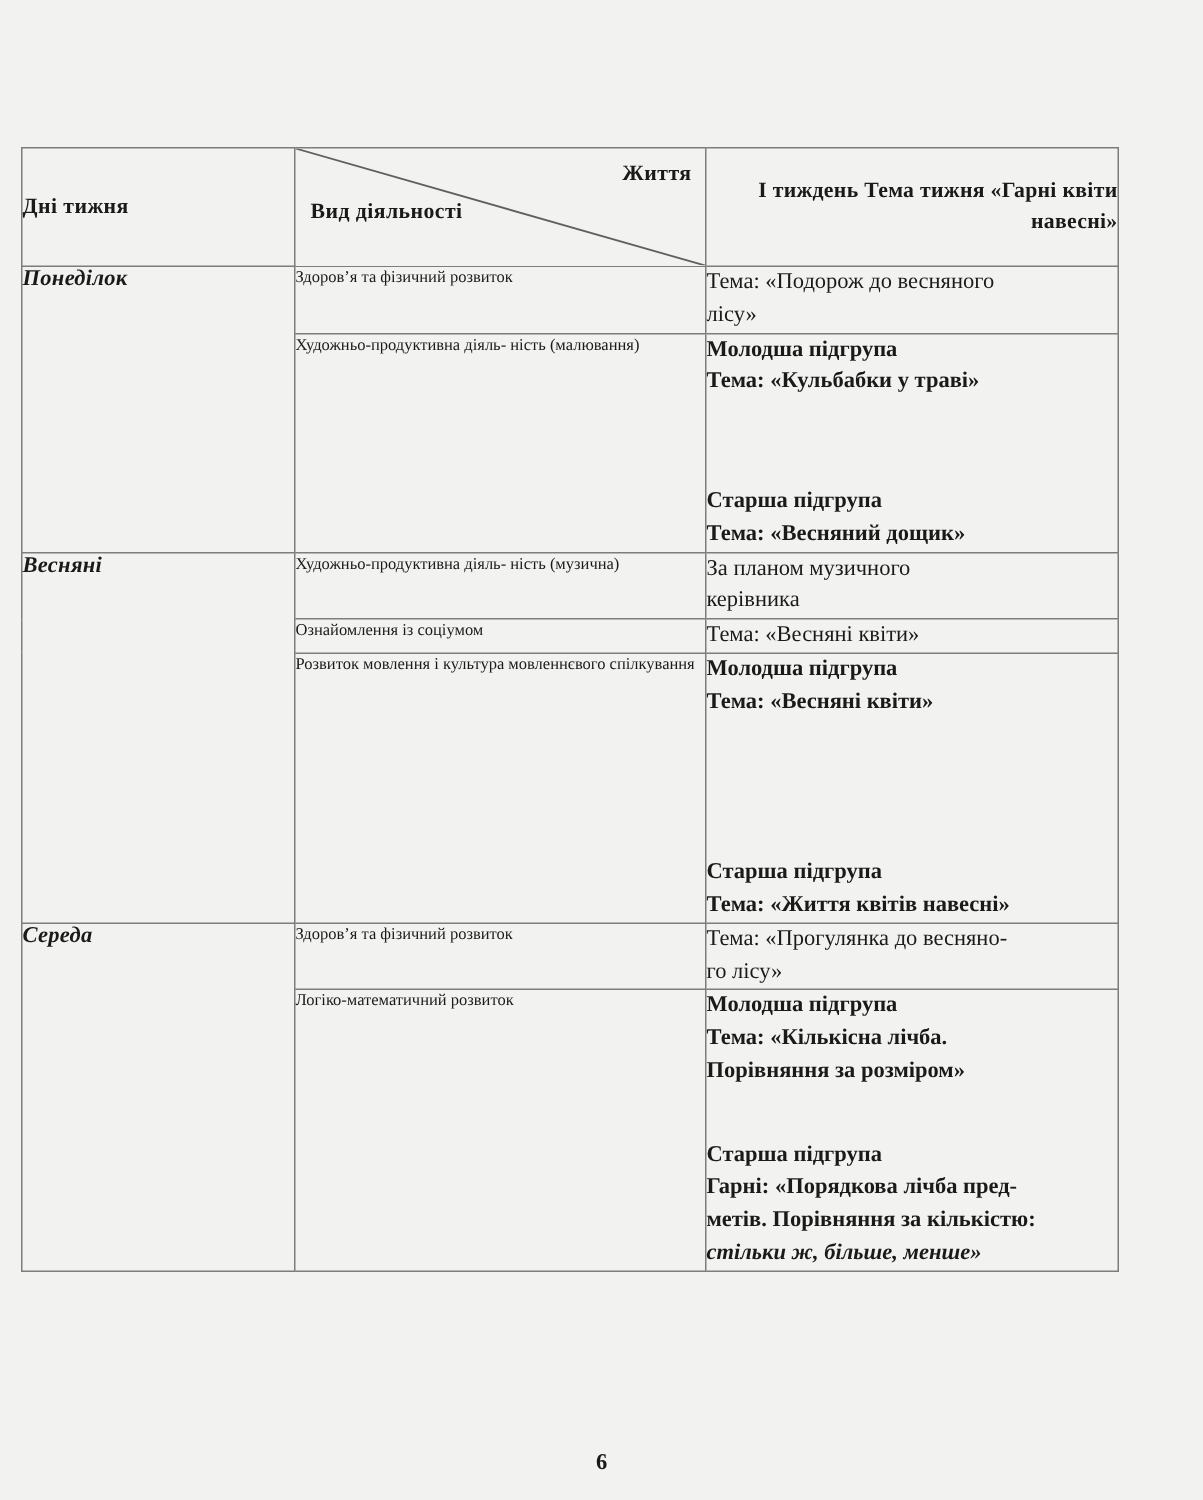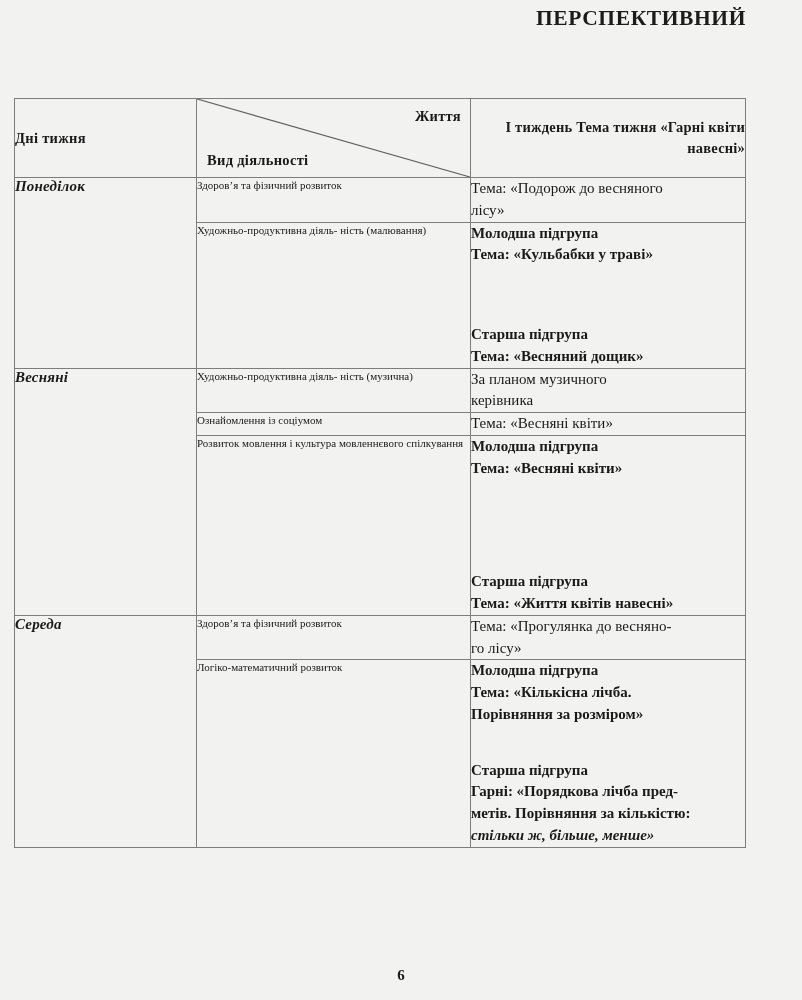--- a/index.html
+++ b/index.html
@@ -79,21 +79,21 @@
   .hdr-split .themes {
     position: absolute;
     top: 9px;
     right: 9px;
     font-weight: bold;
     font-size: 14.5px;
     letter-spacing: 0.3px;
   }
   .hdr-split .activity {
     position: absolute;
-    bottom: 8px;
+    bottom: 27px;
     left: 10px;
     font-weight: bold;
     font-size: 14.5px;
     letter-spacing: 0.3px;
   }
   .hdr-week {
     text-align: right;
     font-weight: bold;
     font-size: 14.5px;
     line-height: 1.42;
@@ -150,21 +150,20 @@
     text-align: center;
     font-size: 15px;
     font-weight: bold;
   }
 </style>
 </head>
 <body>
 
 <div class="page">
 
-  <div class="page-header">ПЕРСПЕКТИВНИЙ</div>
 
   <div class="table-wrap">
     <table class="sched">
       <colgroup>
         <col class="col-day">
         <col class="col-act">
         <col class="col-theme">
       </colgroup>
       <tbody>
 

